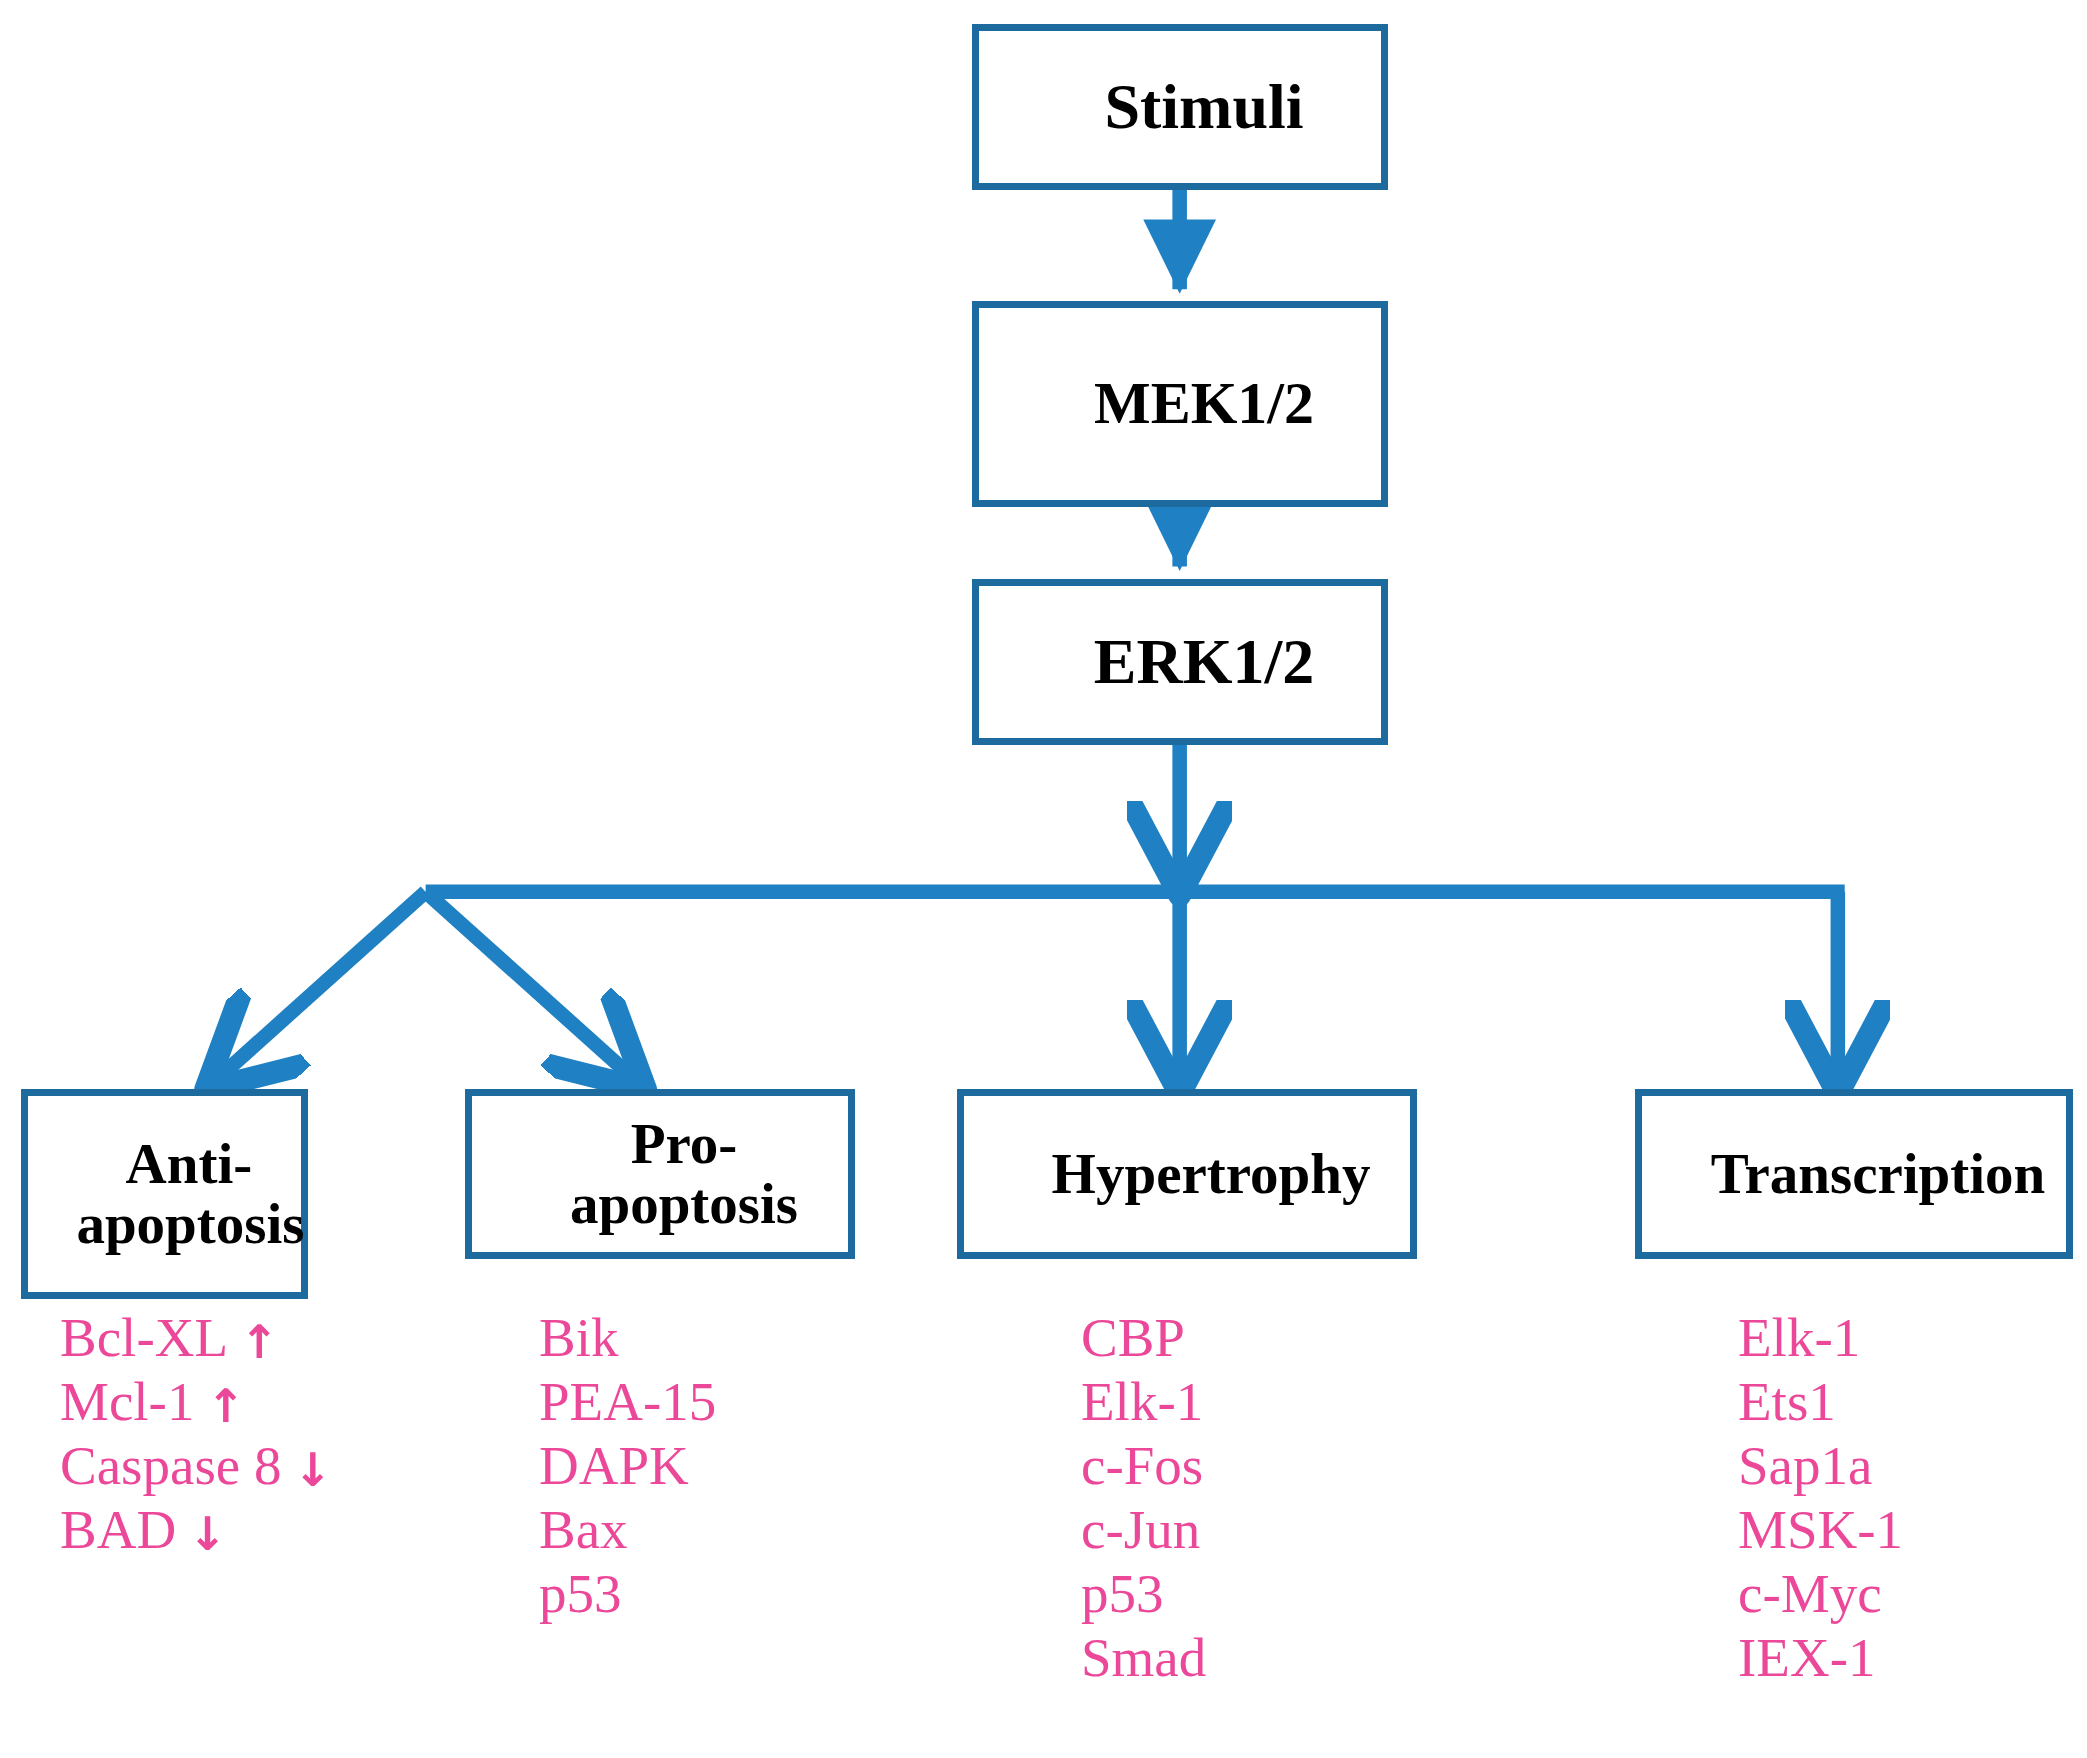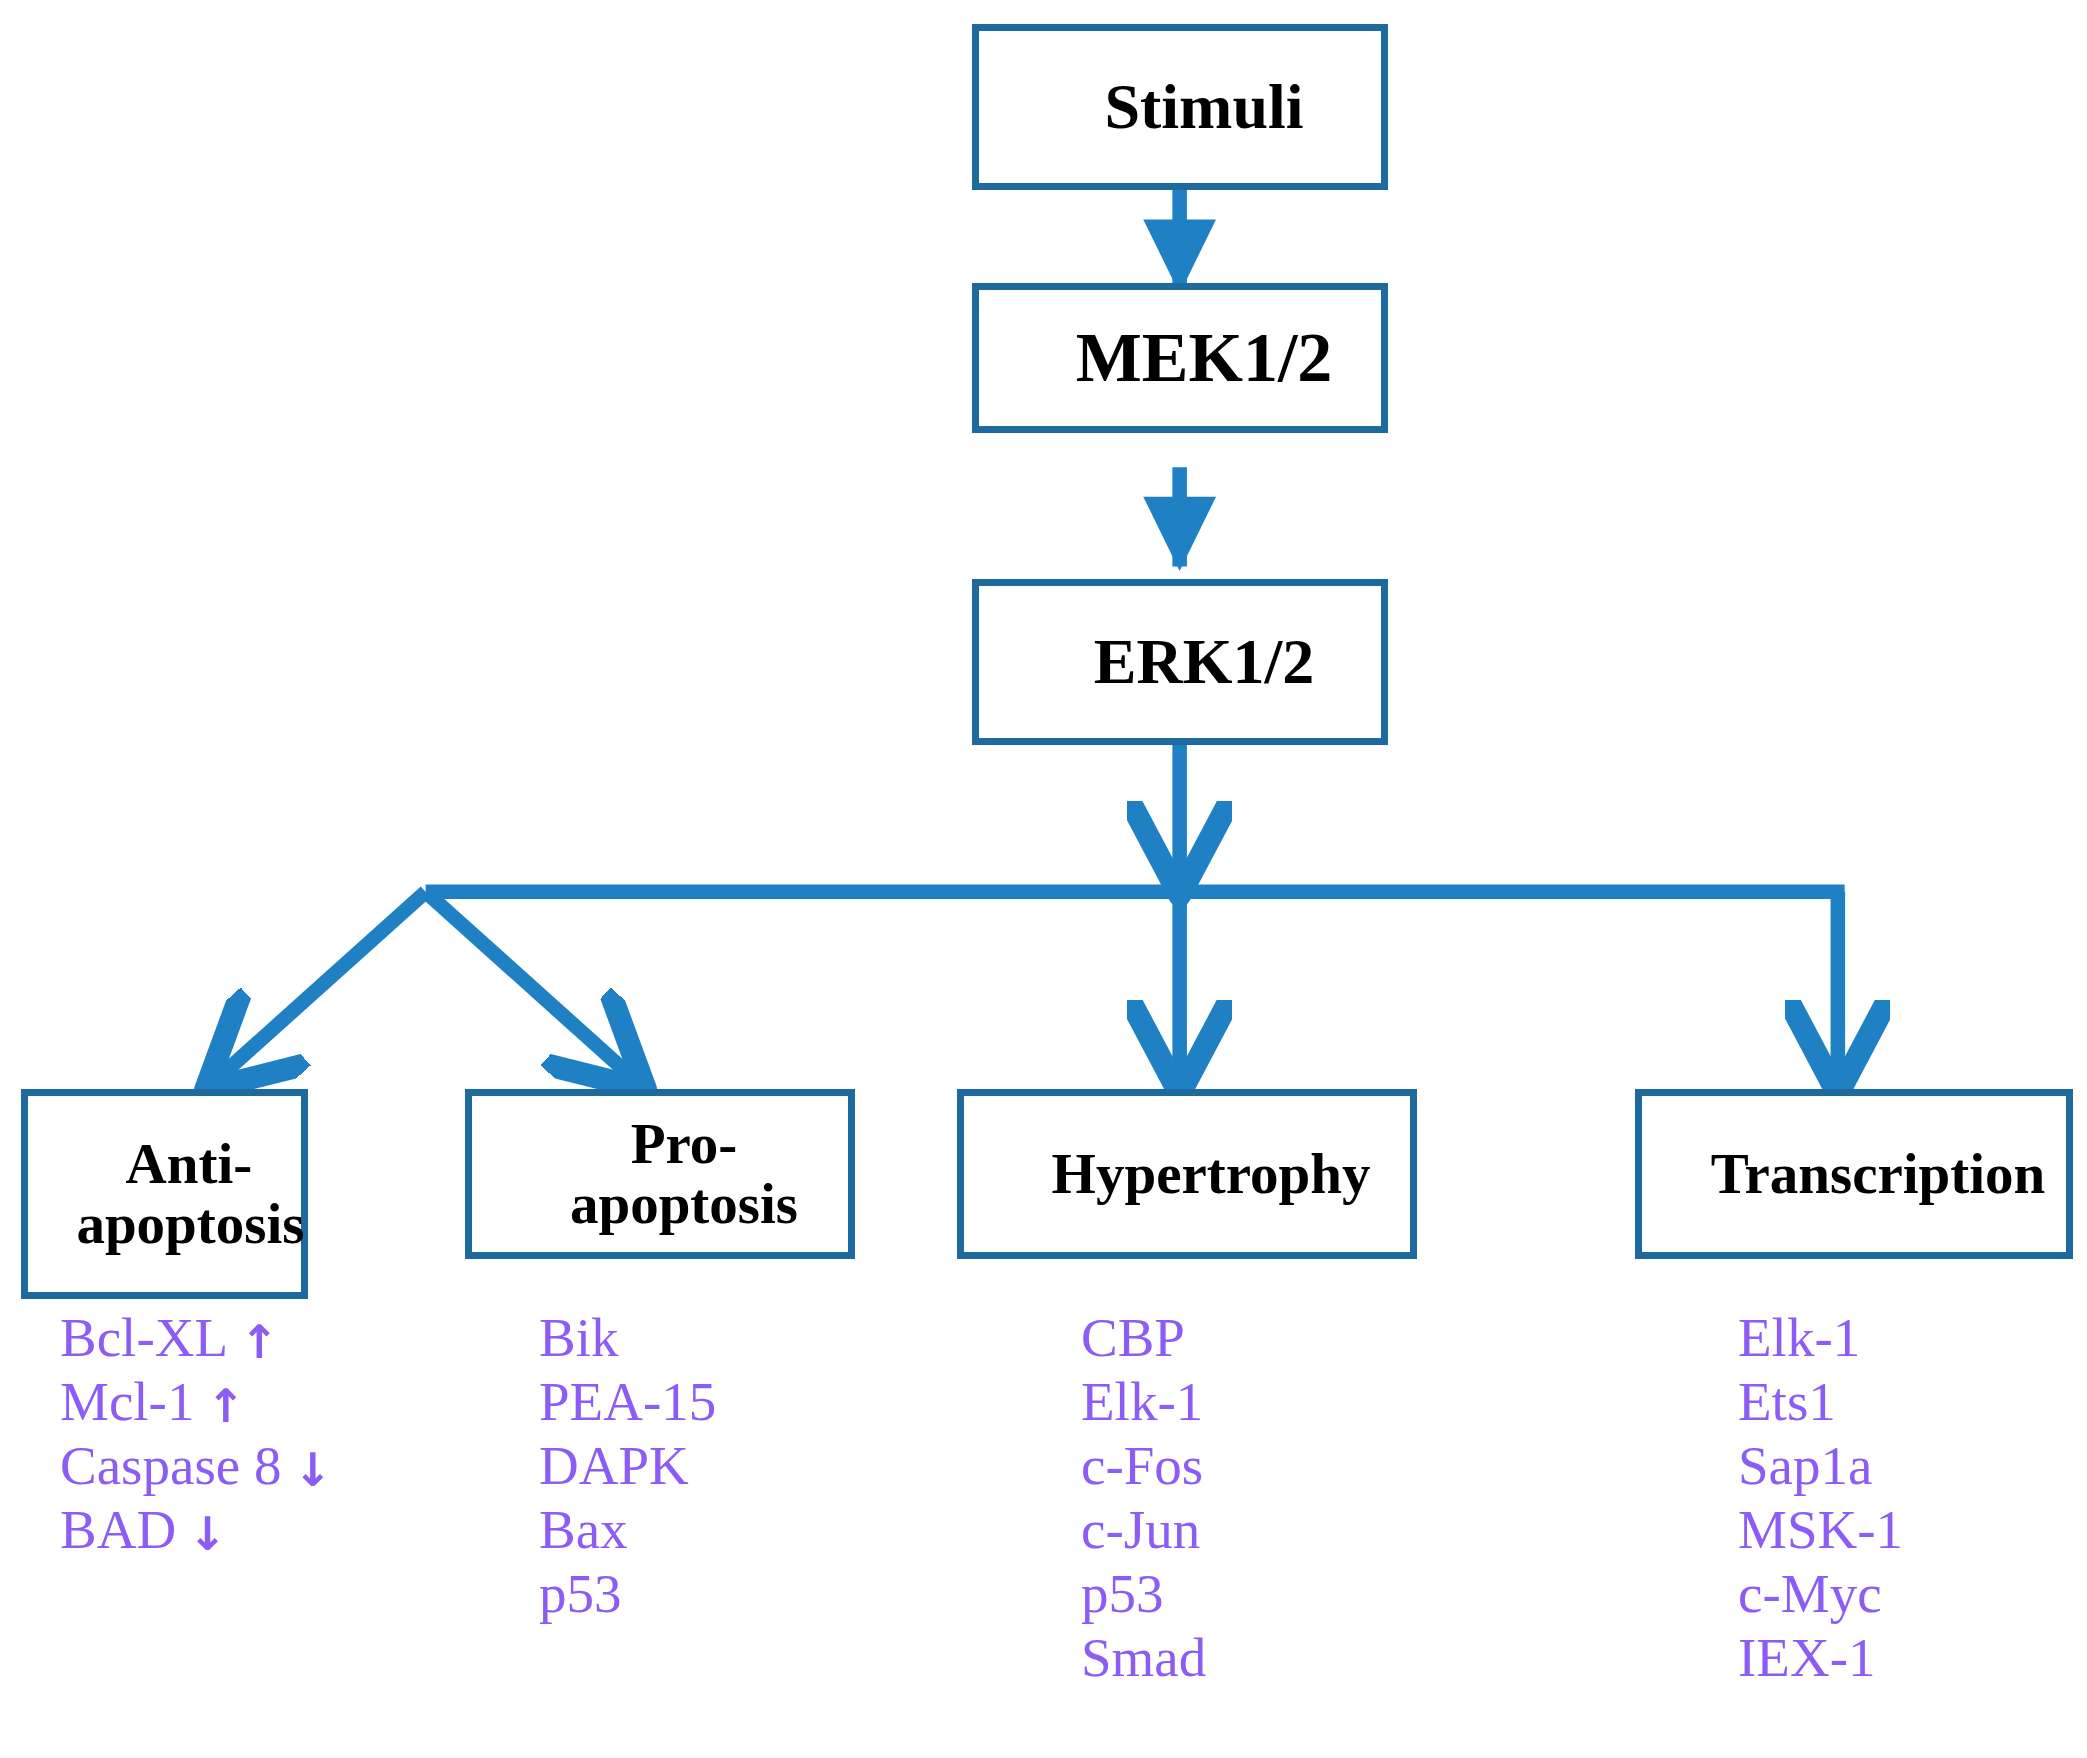--- a/index.html
+++ b/index.html
@@ -38,33 +38,33 @@
     z-index: 5;
     padding-left: 48px;
   }
   .node-box .label {
     display: block;
     width: 100%;
     padding: 0 5.1px;
   }
   
   #box-stimuli { left: 972px; top: 24px;  width: 416px; height: 166px; font-size: 64px; }
-  #box-mek     { left: 972px; top: 283px; width: 416px; height: 150px; font-size: 70px; }
+  #box-mek     { left: 972px; top: 301px; width: 416px; height: 206px; font-size: 60px; }
   #box-erk     { left: 972px; top: 579px; width: 416px; height: 166px; font-size: 64px; align-items: center; }
   
   #box-anti    { left: 21.4px;   top: 1089px; width: 287px; height: 210px; font-size: 57px; }
   #box-pro     { left: 465px;  top: 1089px; width: 390px; height: 170px; font-size: 57px; text-align: center; }
   #box-hyper   { left: 957px; top: 1089px; width: 460px; height: 170px; font-size: 57px; }
   #box-trans   { left: 1635px; top: 1089px; width: 438px; height: 170px; font-size: 57px; }
 
   .gene-list {
     position: absolute;
     font-family: "Liberation Serif", "DejaVu Serif", serif;
     font-size: 55px;
-    color: #8b5cf6;
+    color: #ec4899;
     line-height: 1.18;
     white-space: nowrap;
     z-index: 5;
   }
   #genes-anti  { left: 60px;   top: 1306px; }
   #genes-pro   { left: 539px;  top: 1306px; }
   #genes-hyper { left: 1045px; top: 1306px; margin-left: 36px; }
   #genes-trans { left: 1738px; top: 1306px; }
 
   .gene-row {

